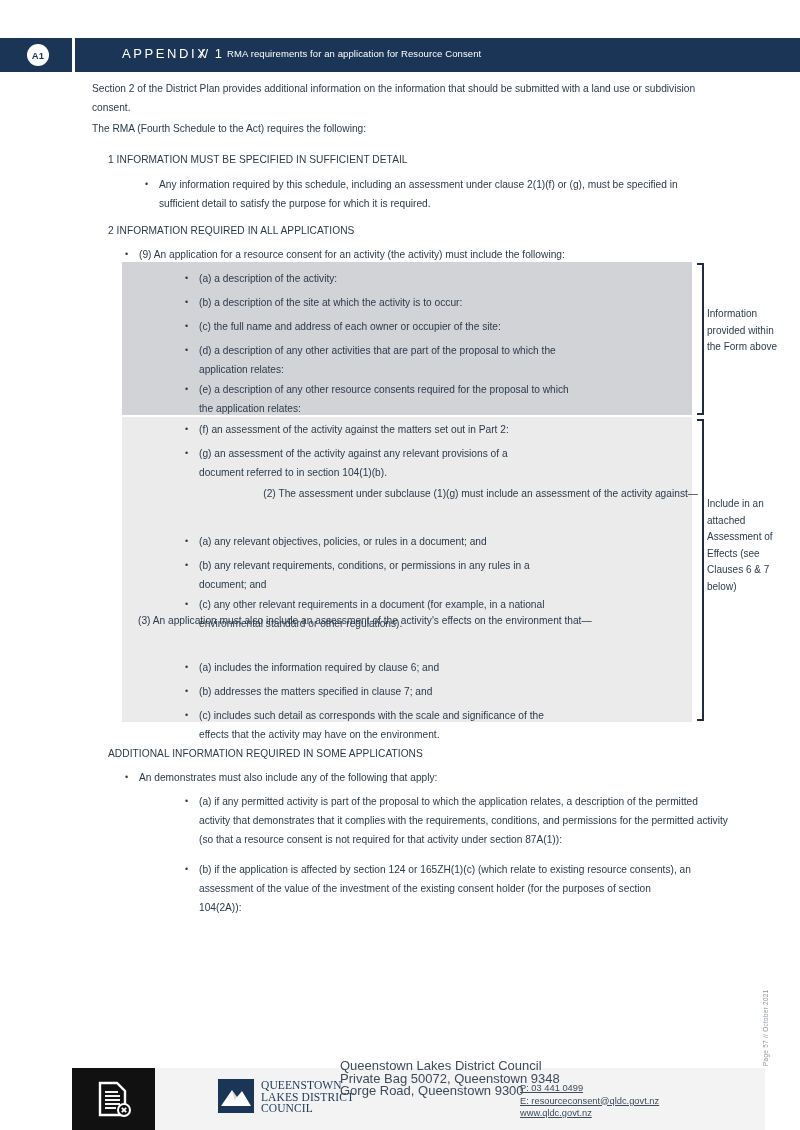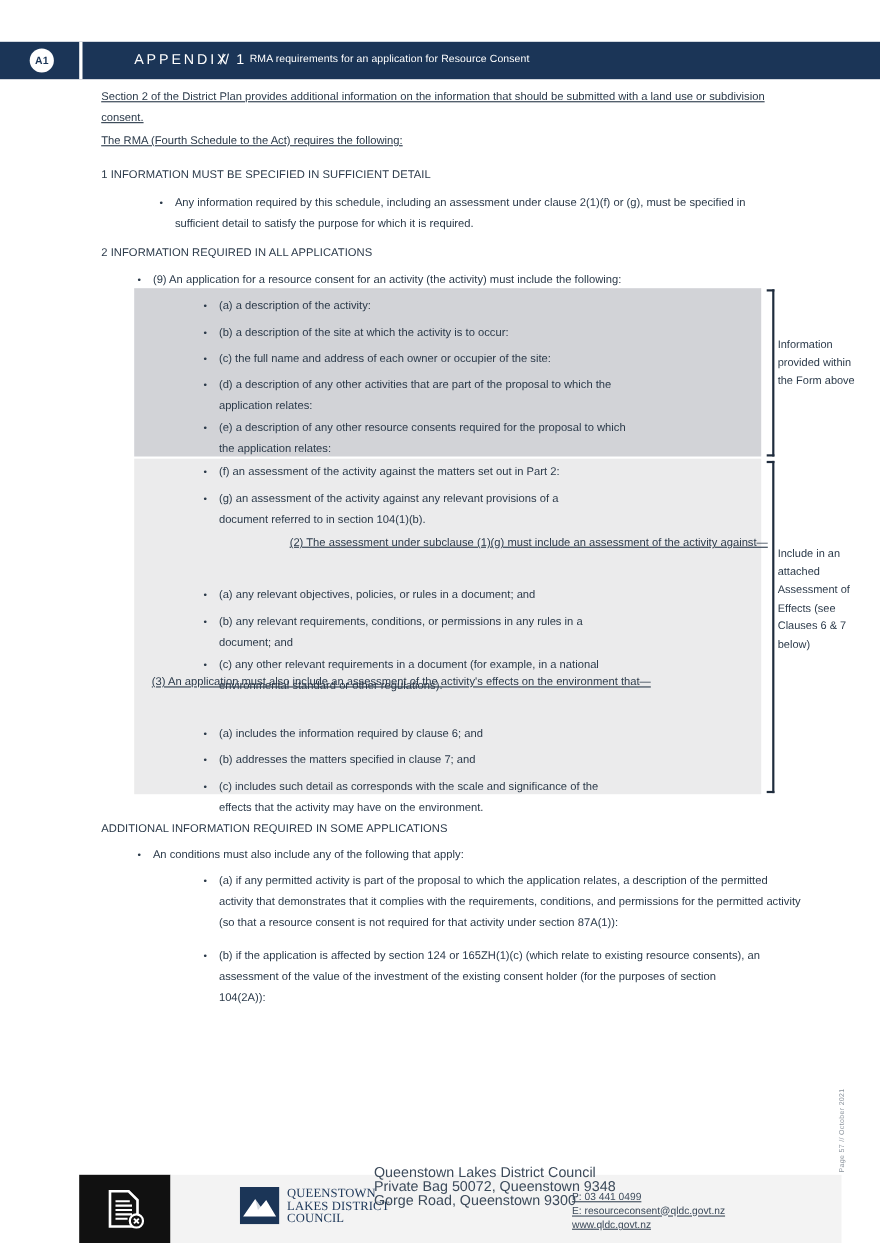--- a/index.html
+++ b/index.html
@@ -67,28 +67,28 @@
   }
 
   
   .doc { position: absolute; left: 0; top: 0; width: 800px; }
 
   .para {
     position: absolute;
     font-size: 10.2px;
     line-height: 19px;
     color: #2b3a4a;
-    text-decoration: underline;
   }
   .sec-head {
     position: absolute;
     font-size: 10.2px;
     line-height: 19px;
     color: #2b3a4a;
     letter-spacing: .05px;
+    margin-left: 16px;
   }
   .bullet-row {
     position: absolute;
     display: flex;
     font-size: 10.2px;
     line-height: 19px;
     color: #2b3a4a;
   }
   .bullet-row .dot {
     flex: 0 0 auto;
@@ -292,21 +292,21 @@
   <div class="bracket" style="left:697px; top:263px; height:152px;"></div>
   <div class="side-note" style="left:707px; top:306px; width:82px;">Information provided within the Form above</div>
 
   <div class="bracket" style="left:697px; top:419px; height:302px;"></div>
   <div class="side-note" style="left:707px; top:496px; width:82px;">Include in an attached Assessment of Effects (see Clauses 6 &amp; 7 below)</div>
 
   <div class="sec-head" style="left:92px; top:744px; width:630px;">ADDITIONAL INFORMATION REQUIRED IN SOME APPLICATIONS</div>
 
   <div class="bullet-row" style="left:125px; top:768px; width:600px;">
     <span class="dot">•</span>
-    <span class="txt">An conditions must also include any of the following that apply:</span>
+    <span class="txt">An demonstrates must also include any of the following that apply:</span>
   </div>
 
   <div class="bullet-row" style="left:185px; top:792px; width:545px;">
     <span class="dot">•</span>
     <span class="txt">(a) if any permitted activity is part of the proposal to which the application relates, a description of the permitted activity that demonstrates that it complies with the requirements, conditions, and permissions for the permitted activity (so that a resource consent is not required for that activity under section 87A(1)):</span>
   </div>
   <div class="bullet-row" style="left:185px; top:860px; width:510px;">
     <span class="dot">•</span>
     <span class="txt">(b) if the application is affected by section 124 or 165ZH(1)(c) (which relate to existing resource consents), an assessment of the value of the investment of the existing consent holder (for the purposes of section 104(2A)):</span>
   </div>

